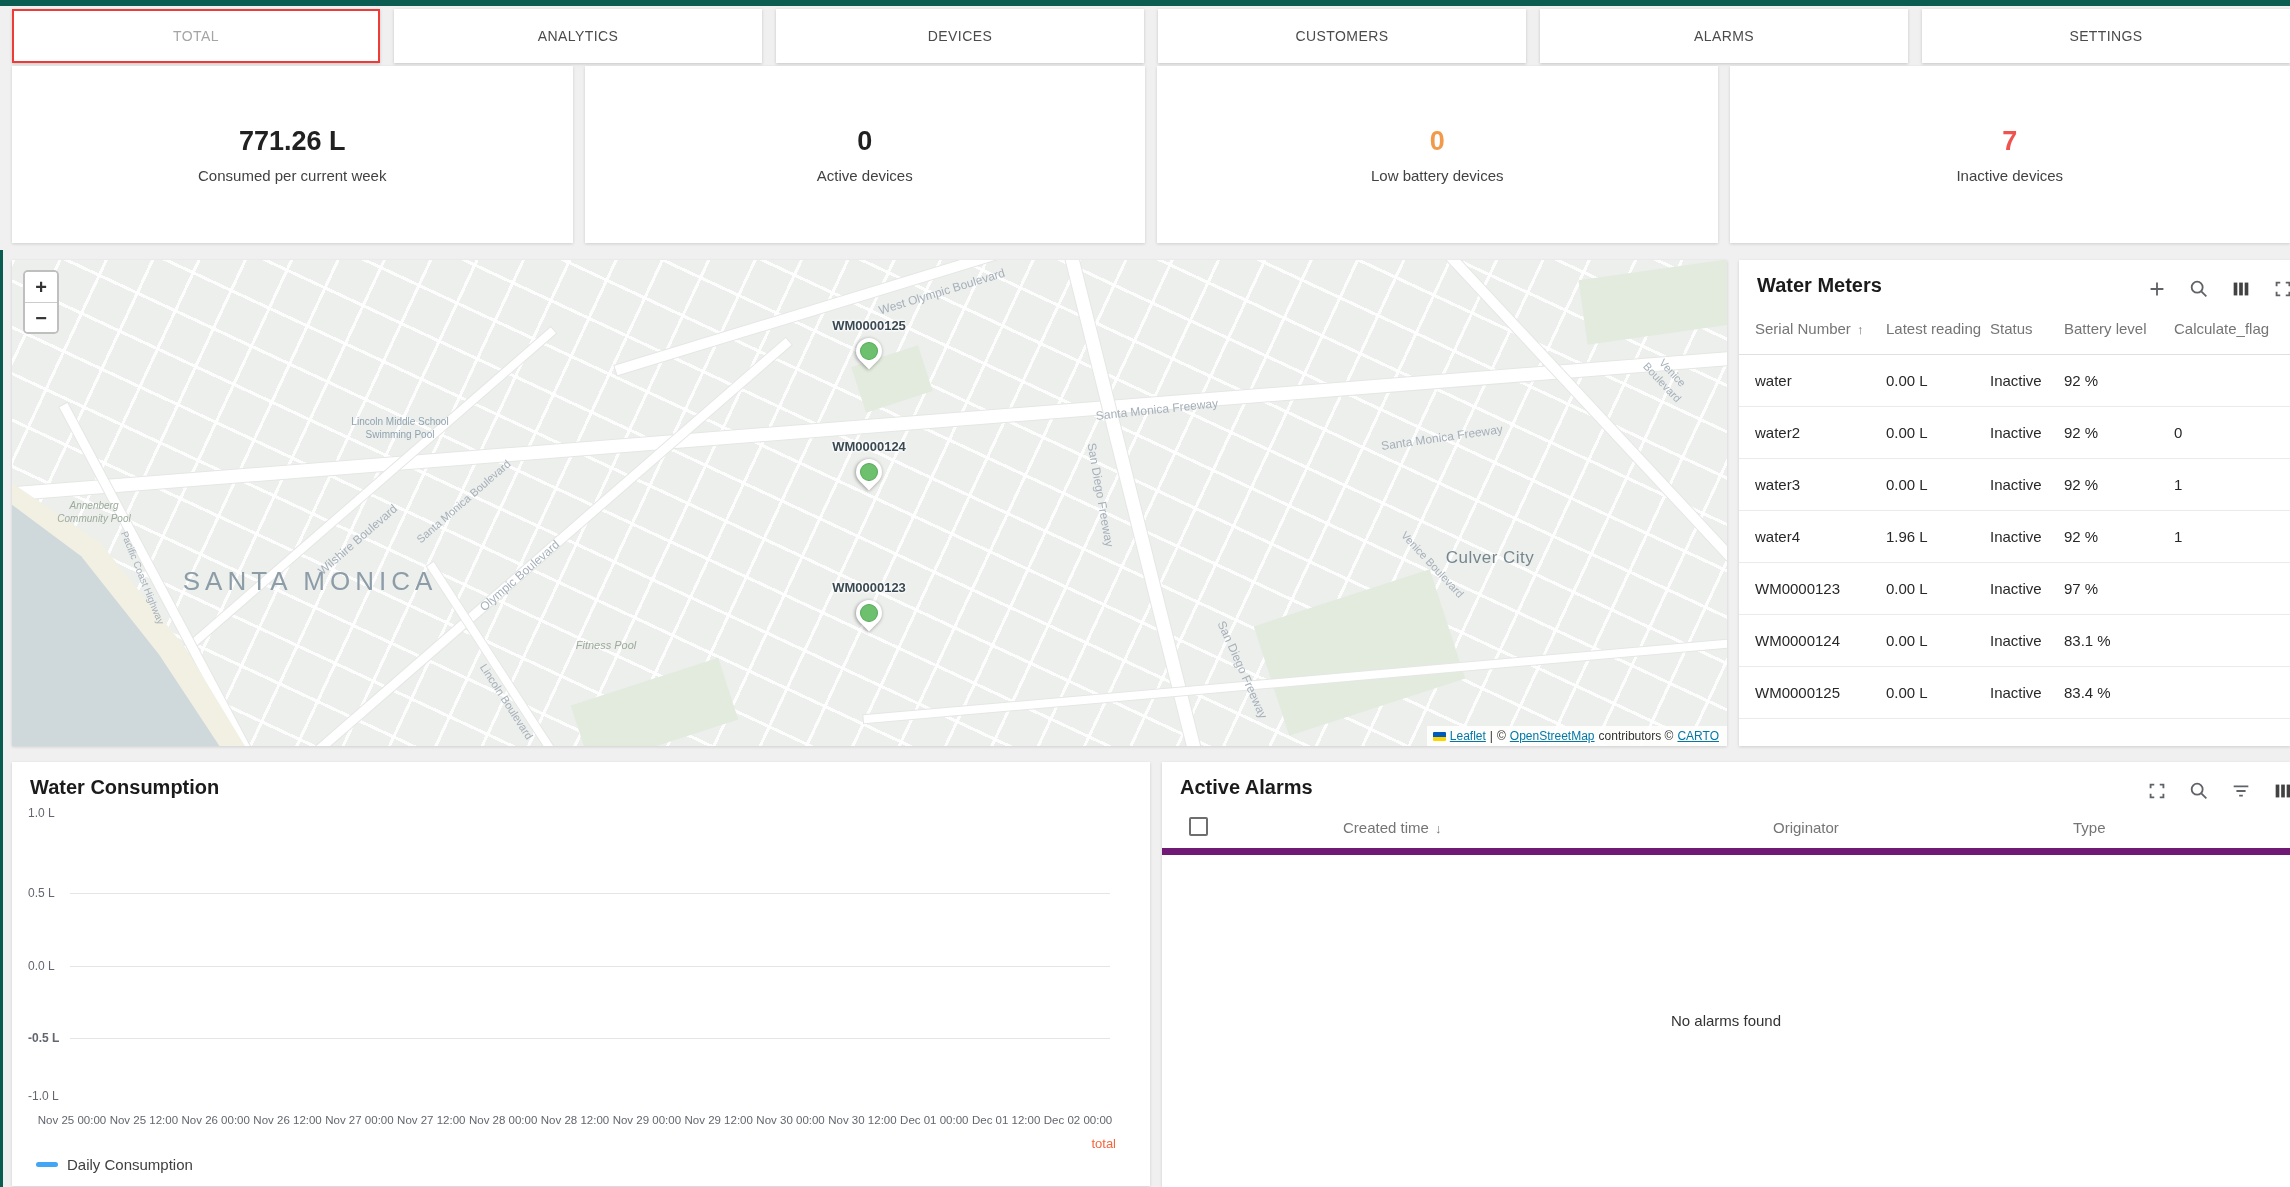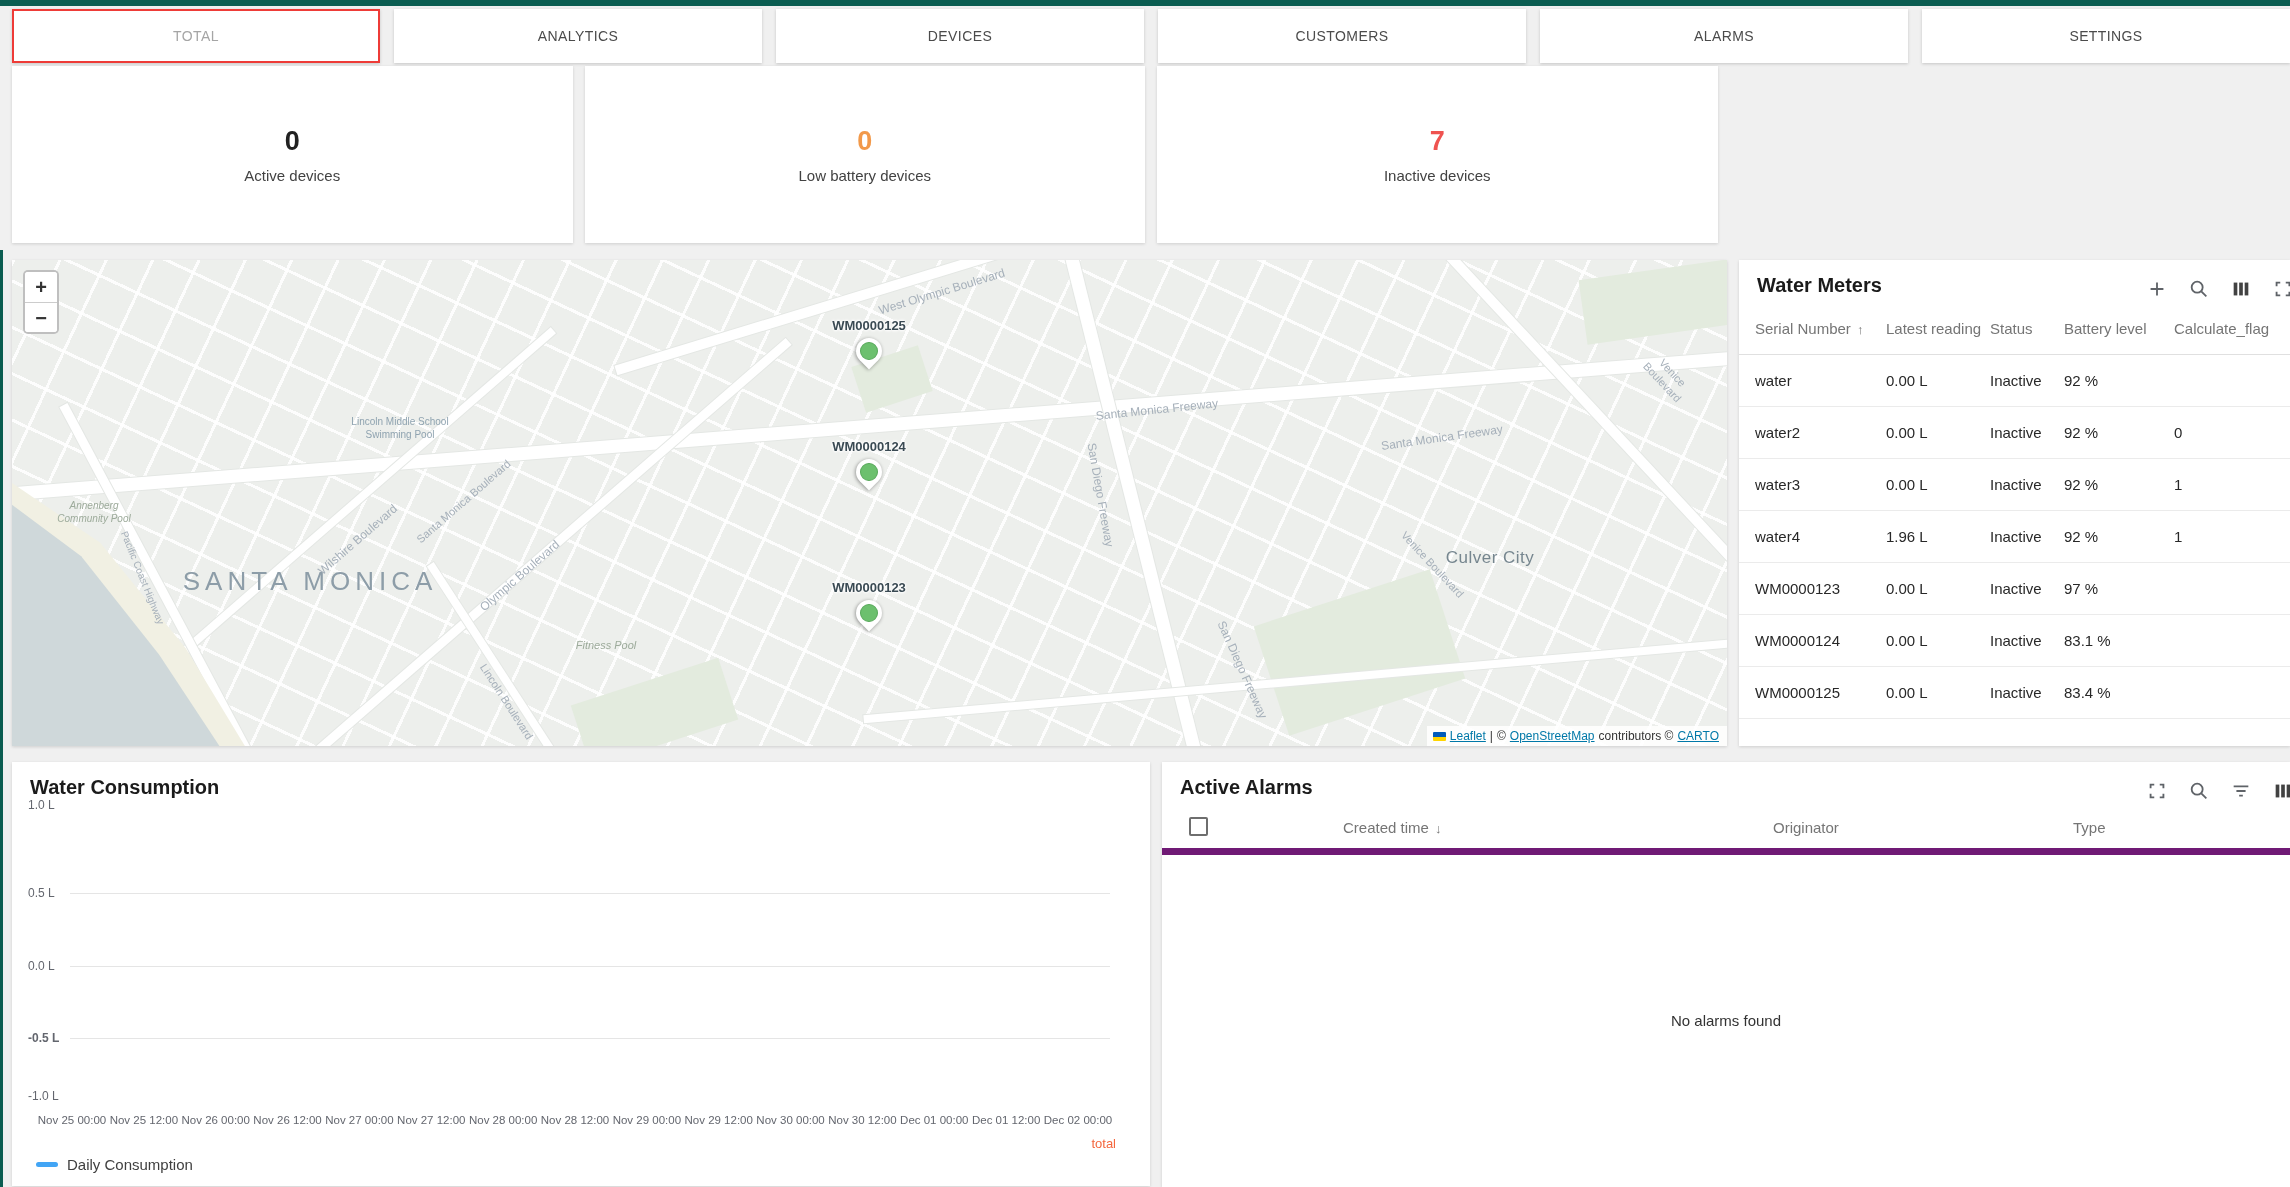--- a/index.html
+++ b/index.html
@@ -112,20 +112,24 @@
       <span class="tab-label">CUSTOMERS</span>
     </button>
     <button class="tab">
       <span class="tab-label">ALARMS</span>
     </button>
     <button class="tab">
       <span class="tab-label">SETTINGS</span>
     </button>
   </nav>
 <section id="stats-row">
+    <div class="stat-card">
+      <div class="stat-value" style="color: rgb(33, 33, 33);">771.26 L</div>
+      <div class="stat-label">Consumed per current week</div>
+    </div>
     <div class="stat-card">
       <div class="stat-value" style="color: rgb(33, 33, 33);">0</div>
       <div class="stat-label">Active devices</div>
     </div>
     <div class="stat-card">
       <div class="stat-value" style="color: rgb(242, 153, 74);">0</div>
       <div class="stat-label">Low battery devices</div>
     </div>
     <div class="stat-card">
       <div class="stat-value" style="color: rgb(239, 83, 80);">7</div>
@@ -283,21 +287,21 @@
         <div class="wm-cell">Inactive</div>
         <div class="wm-cell">83.4 %</div>
         <div class="wm-cell"></div>
       </div>
     </div>
 </section>
 
 <section class="panel wc-panel">
   <h2>Water Consumption</h2>
   <div id="chart-area">
-      <span class="y-tick" style="top: 36px;">1.0 L</span>
+      <span class="y-tick" style="top: 44px;">1.0 L</span>
       <span class="y-tick" style="top: 124.25px;">0.5 L</span>
       <span class="y-tick" style="top: 196.5px;">0.0 L</span>
       <span class="y-tick" style="top: 268.75px; font-weight: bold;">-0.5 L</span>
       <span class="y-tick" style="top: 327px;">-1.0 L</span>
       <div class="gridline" style="top: 131.25px;"></div>
       <div class="gridline" style="top: 203.5px;"></div>
       <div class="gridline" style="top: 275.75px;"></div>
       <span class="x-tick" style="left: 60px;">Nov 25 00:00</span>
       <span class="x-tick" style="left: 131.857px;">Nov 25 12:00</span>
       <span class="x-tick" style="left: 203.714px;">Nov 26 00:00</span>

